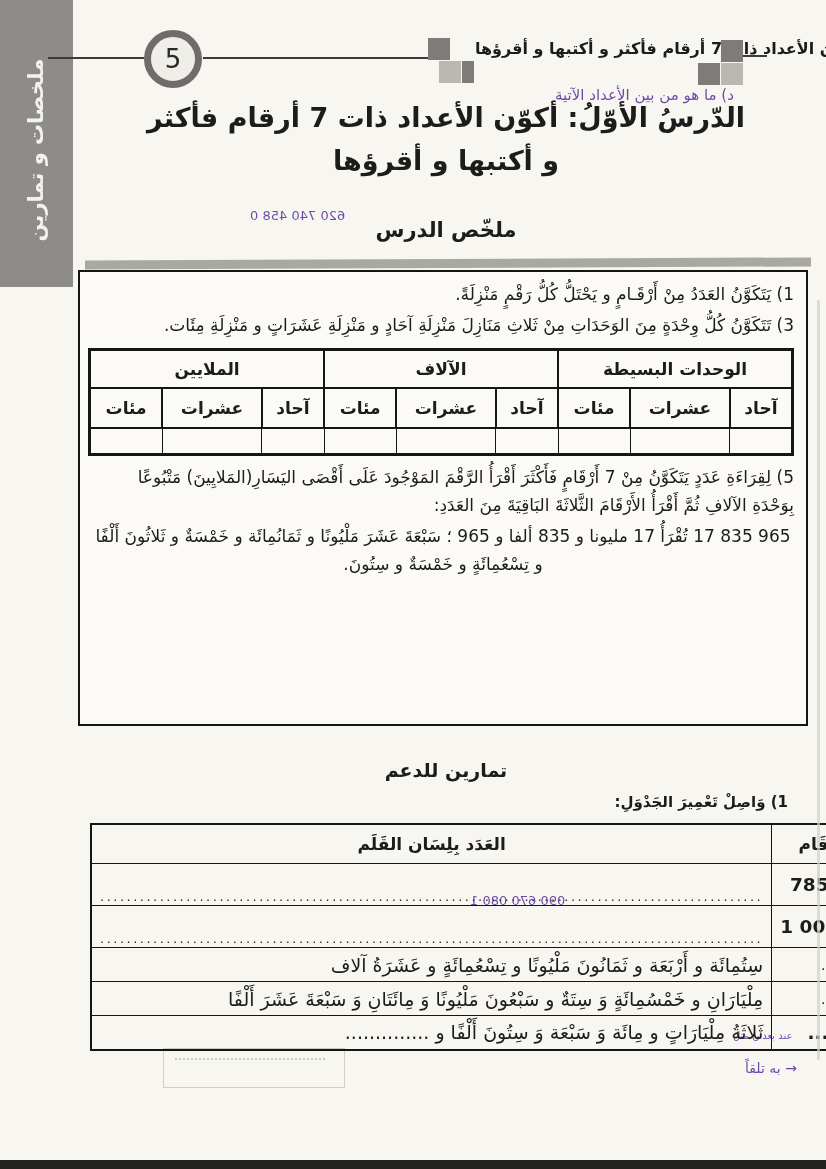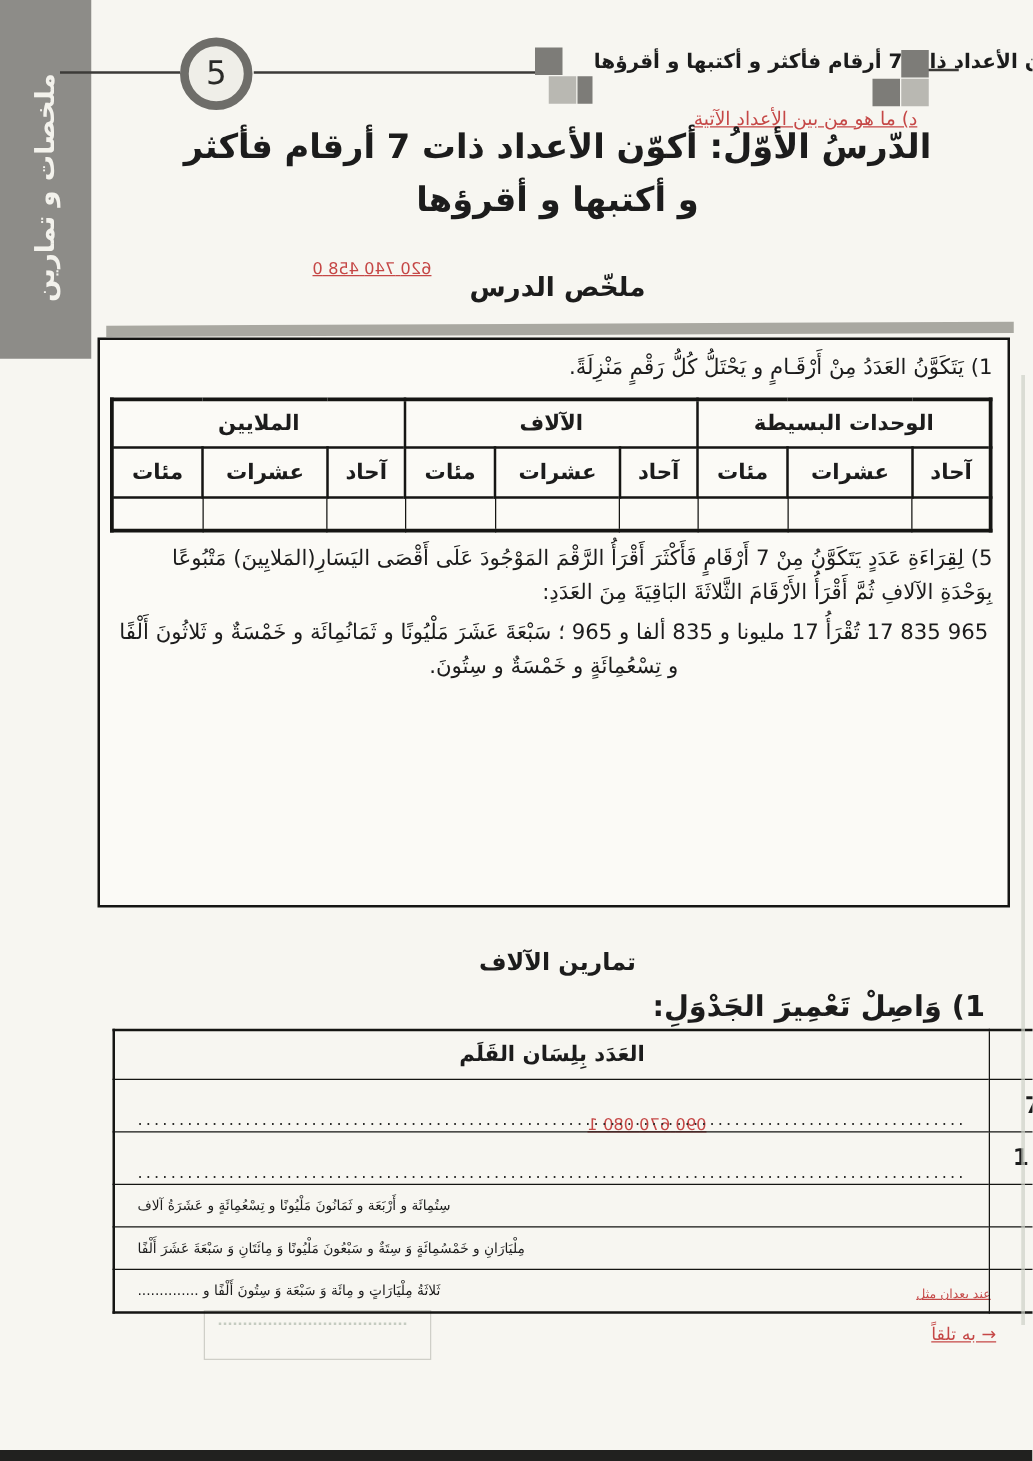--- a/index.html
+++ b/index.html
@@ -65,36 +65,36 @@
   .pt.example{text-align:center;margin-top:4px;}
   
   table{border-collapse:collapse;}
   .pv-table{width:706px;margin:9px auto 8px auto;border:3px solid #151513;}
   .pv-table th,.pv-table td{border:2px solid #151513;padding:0;}
   .pv-table .grp{height:36px;font-size:17px;font-weight:bold;text-align:center;}
   .pv-table .sub{height:38px;font-size:17px;font-weight:bold;text-align:center;}
   .pv-table .empty td{height:24px;border-width:1px;}
   
   .support-heading{position:absolute;left:80px;top:759px;width:732px;text-align:center;font-weight:bold;font-size:19px;}
-  .instruction{position:absolute;right:38px;top:793px;font-weight:bold;font-size:23px;}
+  .instruction{position:absolute;right:38px;top:793px;font-weight:bold;font-size:15px;}
   .ex-table{position:absolute;left:90px;top:823px;width:716px;border:2px solid #151513;direction:rtl;}
-  .ex-table th,.ex-table td{border:1.5px solid #151513;padding:1px 18px;}
+  .ex-table th,.ex-table td{border:1.5px solid #151513;padding:1px 8px;}
   .ex-table th{height:36px;font-size:17px;font-weight:bold;text-align:center;}
   .col-num{width:148px;}
   .num-cell{font-size:18.5px;font-weight:bold;text-align:center;direction:ltr;white-space:nowrap;}
-  .words-cell{font-size:11px;text-align:left;}
+  .words-cell{font-size:19px;text-align:right;}
   .dots-line{
     font-size:13px;letter-spacing:2.5px;color:#2a2a28;white-space:nowrap;overflow:hidden;
     vertical-align:bottom;text-align:right;padding-bottom:2px;
   }
   .r-tall{height:42px;}
   .r-mid{height:34px;}
   
   .bleed-layer{position:absolute;inset:0;pointer-events:none;}
-  .bleed{position:absolute;color:#b91c1c;white-space:nowrap;opacity:.8;text-decoration:underline;}
+  .bleed{position:absolute;color:#4c1d95;white-space:nowrap;opacity:.8;}
   .bleed.flip{transform:scaleX(-1);}
   .ghost-box{position:absolute;left:163px;top:1048px;width:180px;height:38px;border:1px solid rgba(175,175,165,.55);}
   .ghost-dots{position:absolute;left:175px;top:1058px;width:150px;border-top:2px dotted #c5ccc1;}
   .bottom-bar{position:absolute;left:0;top:1160px;width:826px;height:9px;background:#21211f;}
   .right-edge{position:absolute;left:817px;top:300px;width:3px;height:760px;background:#cdd2c8;opacity:.7;}
 </style>
 </head>
 <body>
 
 <div class="bleed-layer">
@@ -141,20 +141,21 @@
 
 <div class="main-title">
   <div>الدّرسُ الأوّلُ: أكوّن الأعداد ذات 7 أرقام فأكثر</div>
   <div>و أكتبها و أقرؤها</div>
 </div>
 <div class="summary-heading">ملخّص الدرس</div>
 
 <div class="box-shadow-strip"></div>
 <div class="summary-box">
   <div class="pt">1) يَتَكَوَّنُ العَدَدُ مِنْ أَرْقَـامٍ و يَحْتَلُّ كُلُّ رَقْمٍ مَنْزِلَةً.</div>
+  <div class="pt">3) تَتَكَوَّنُ كُلُّ وِحْدَةٍ مِنَ الوَحَدَاتِ مِنْ ثَلاثِ مَنَازِلَ مَنْزِلَةِ آحَادٍ و مَنْزِلَةِ عَشَرَاتٍ و مَنْزِلَةِ مِئَات.</div>
 
   <table class="pv-table" dir="rtl">
     <tbody>
         <tr class="grp-row">
       <th class="grp" colspan="3">الوحدات البسيطة</th>
       <th class="grp" colspan="3">الآلاف</th>
       <th class="grp" colspan="3">الملايين</th>
     </tr>
     <tr>
       <th class="sub" style="width:62px">آحاد</th>
@@ -178,21 +179,21 @@
           <td></td>
           <td></td>
     </tr>
   </tbody>
     </table>
 
   <div class="pt">5) لِقِرَاءَةِ عَدَدٍ يَتَكَوَّنُ مِنْ 7 أَرْقَامٍ فَأَكْثَرَ أَقْرَأُ الرَّقْمَ المَوْجُودَ عَلَى أَقْصَى اليَسَارِ(المَلايِينَ) مَتْبُوعًا بِوَحْدَةِ الآلافِ ثُمَّ أَقْرَأُ الأَرْقَامَ الثَّلاثَةَ البَاقِيَةَ مِنَ العَدَدِ:</div>
   <div class="pt example">⁦17 835 965⁩ تُقْرَأُ 17 مليونا و 835 ألفا و 965 ؛ سَبْعَةَ عَشَرَ مَلْيُونًا و ثَمَانُمِائَة و خَمْسَةٌ و ثَلاثُونَ أَلْفًا و تِسْعُمِائَةٍ و خَمْسَةٌ و سِتُونَ.</div>
 </div>
 
-<div class="support-heading">تمارين الآلاف</div>
+<div class="support-heading">تمارين للدعم</div>
 <div class="instruction">1) وَاصِلْ تَعْمِيرَ الجَدْوَلِ:</div>
 
 <table class="ex-table">
   <tbody>
       <tr>
     <th class="col-num">العَدد بالأرْقَام</th>
     <th>العَدَد بِلِسَان القَلَم</th>
   </tr>
   <tr class="r-tall">
     <td class="num-cell">⁦785 643 000⁩</td>

